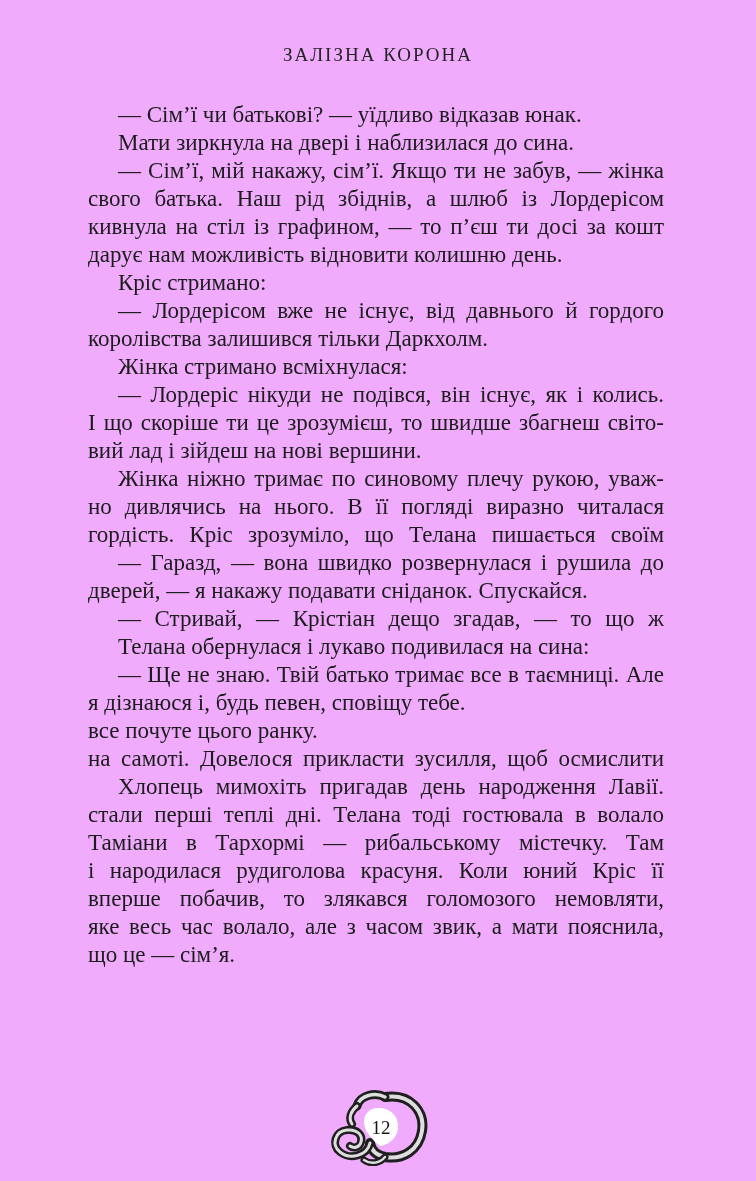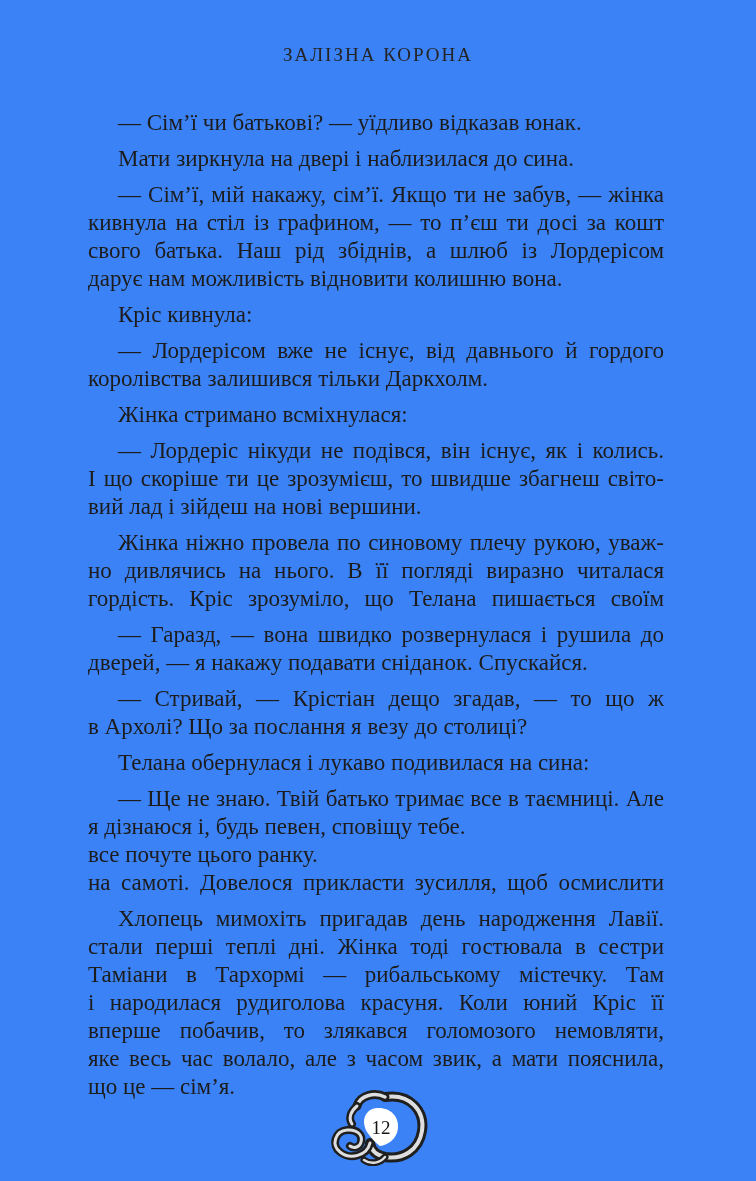--- a/index.html
+++ b/index.html
@@ -4,21 +4,21 @@
 <style>
   html, body {
     margin: 0;
     padding: 0;
     background: #ffffff;
   }
   .page {
     position: relative;
     width: 756px;
     height: 1181px;
-    background: #3b82f6;
+    background: #f0abfc;
     overflow: hidden;
     font-family: "Liberation Serif", serif;
     color: #1c1c1c;
   }
   .running-head {
     position: absolute;
     top: 44px;
     left: 0;
     width: 756px;
     text-align: center;
@@ -43,21 +43,21 @@
     overflow: hidden;
     text-align: justify;
     text-align-last: justify;
     -moz-text-align-last: justify;
   }
   .line.last {
     text-align: left;
     text-align-last: left;
     -moz-text-align-last: left;
   }
-  .line.first { text-indent: 30px; margin-top: 8px; }
+  .line.first { text-indent: 30px; }
   .footer-ornament {
     position: absolute;
     top: 1088px;
     left: 327px;
     width: 102px;
     height: 78px;
   }
   .footer-ornament svg { display: block; }
 </style>
 </head>
@@ -69,66 +69,65 @@
 
   <div class="body-text">
       <div class="para">
         <div class="line first last">— Сім’ї чи батькові? — уїдливо відказав юнак.</div>
       </div>
       <div class="para">
         <div class="line first last">Мати зиркнула на двері і наблизилася до сина.</div>
       </div>
       <div class="para">
         <div class="line first">— Сім’ї, мій накажу, сім’ї. Якщо ти не забув, — жінка</div>
+        <div class="line">свого батька. Наш рід збіднів, а шлюб із Лордерісом</div>
         <div class="line">кивнула на стіл із графином, — то п’єш ти досі за кошт</div>
-        <div class="line">свого батька. Наш рід збіднів, а шлюб із Лордерісом</div>
-        <div class="line last">дарує нам можливість відновити колишню вона.</div>
+        <div class="line last">дарує нам можливість відновити колишню день.</div>
       </div>
       <div class="para">
-        <div class="line first last">Кріс кивнула:</div>
+        <div class="line first last">Кріс стримано:</div>
       </div>
       <div class="para">
         <div class="line first">— Лордерісом вже не існує, від давнього й гордого</div>
         <div class="line last">королівства залишився тільки Даркхолм.</div>
       </div>
       <div class="para">
         <div class="line first last">Жінка стримано всміхнулася:</div>
       </div>
       <div class="para">
         <div class="line first">— Лордеріс нікуди не подівся, він існує, як і колись.</div>
         <div class="line">І що скоріше ти це зрозумієш, то швидше збагнеш світо-</div>
         <div class="line last">вий лад і зійдеш на нові вершини.</div>
       </div>
       <div class="para">
-        <div class="line first">Жінка ніжно провела по синовому плечу рукою, уваж-</div>
+        <div class="line first">Жінка ніжно тримає по синовому плечу рукою, уваж-</div>
         <div class="line">но дивлячись на нього. В її погляді виразно читалася</div>
         <div class="line">гордість. Кріс зрозуміло, що Телана пишається своїм</div>
       </div>
       <div class="para">
         <div class="line first">— Гаразд, — вона швидко розвернулася і рушила до</div>
         <div class="line last">дверей, — я накажу подавати сніданок. Спускайся.</div>
       </div>
       <div class="para">
         <div class="line first">— Стривай, — Крістіан дещо згадав, — то що ж сталося</div>
-        <div class="line last">в Архолі? Що за послання я везу до столиці?</div>
       </div>
       <div class="para">
         <div class="line first last">Телана обернулася і лукаво подивилася на сина:</div>
       </div>
       <div class="para">
         <div class="line first">— Ще не знаю. Твій батько тримає все в таємниці. Але</div>
         <div class="line last">я дізнаюся і, будь певен, сповіщу тебе.</div>
       </div>
       <div class="para">
         <div class="line last">все почуте цього ранку.</div>
         <div class="line">на самоті. Довелося прикласти зусилля, щоб осмислити</div>
       </div>
       <div class="para">
         <div class="line first">Хлопець мимохіть пригадав день народження Лавії.</div>
-        <div class="line">стали перші теплі дні. Жінка тоді гостювала в сестри</div>
+        <div class="line">стали перші теплі дні. Телана тоді гостювала в волало</div>
         <div class="line">Таміани в Тархормі — рибальському містечку. Там</div>
         <div class="line">і народилася рудиголова красуня. Коли юний Кріс її</div>
         <div class="line">вперше побачив, то злякався голомозого немовляти,</div>
         <div class="line">яке весь час волало, але з часом звик, а мати пояснила,</div>
         <div class="line last">що це — сім’я.</div>
       </div>
     </div>
 
   <div class="footer-ornament">
     <svg width="102" height="78" viewBox="0 0 102 78">

